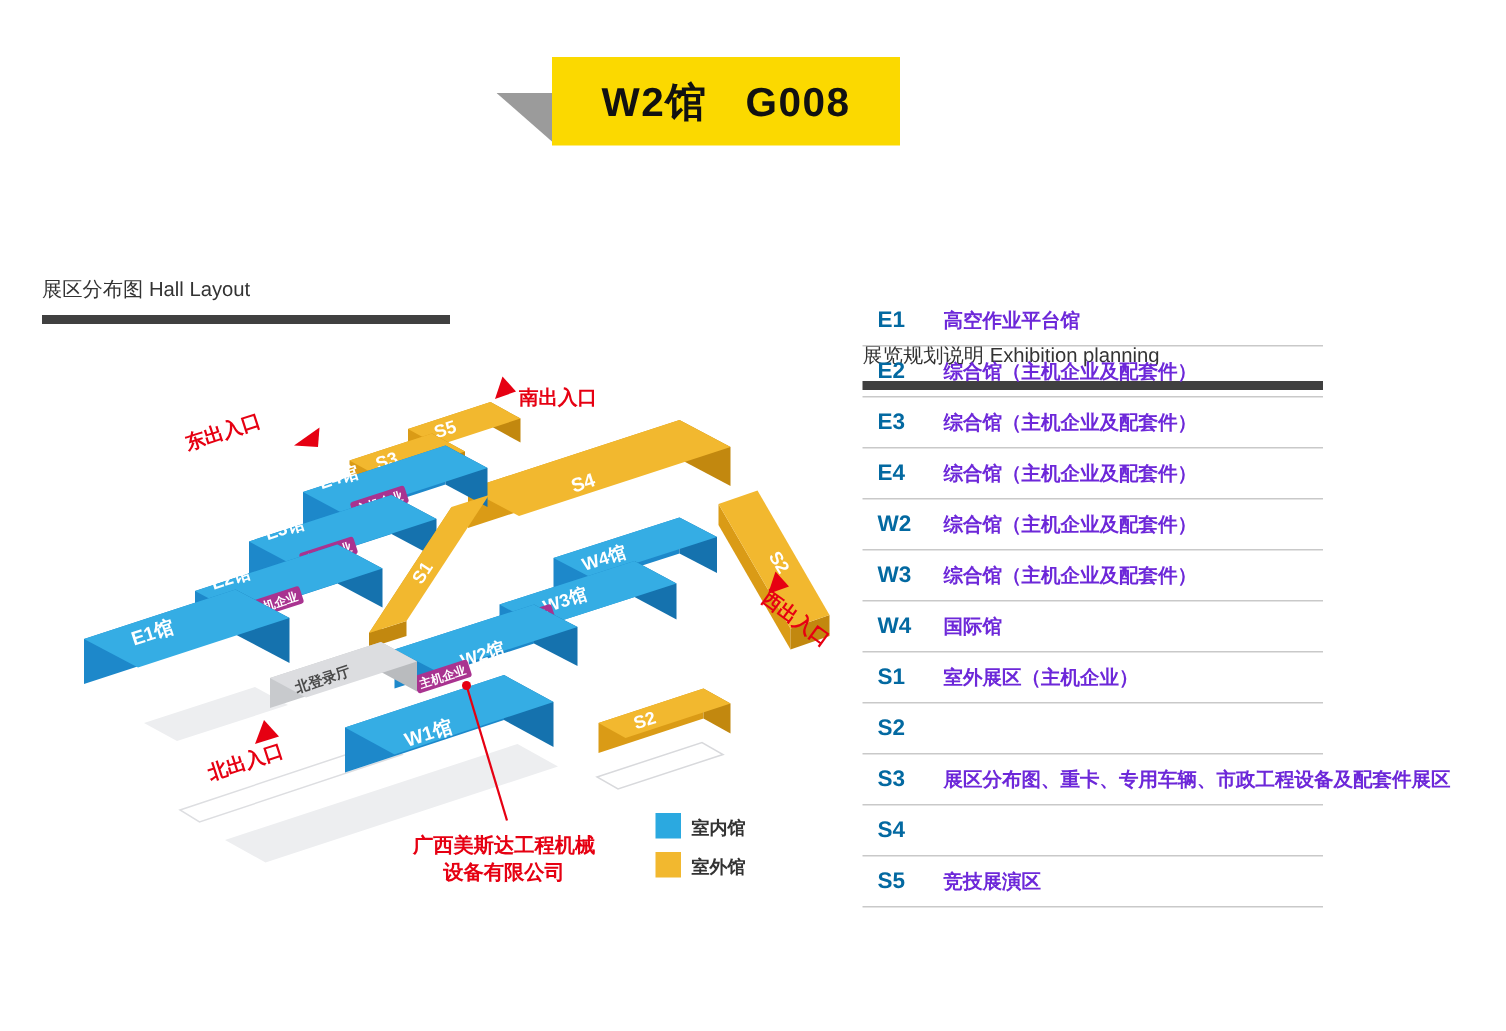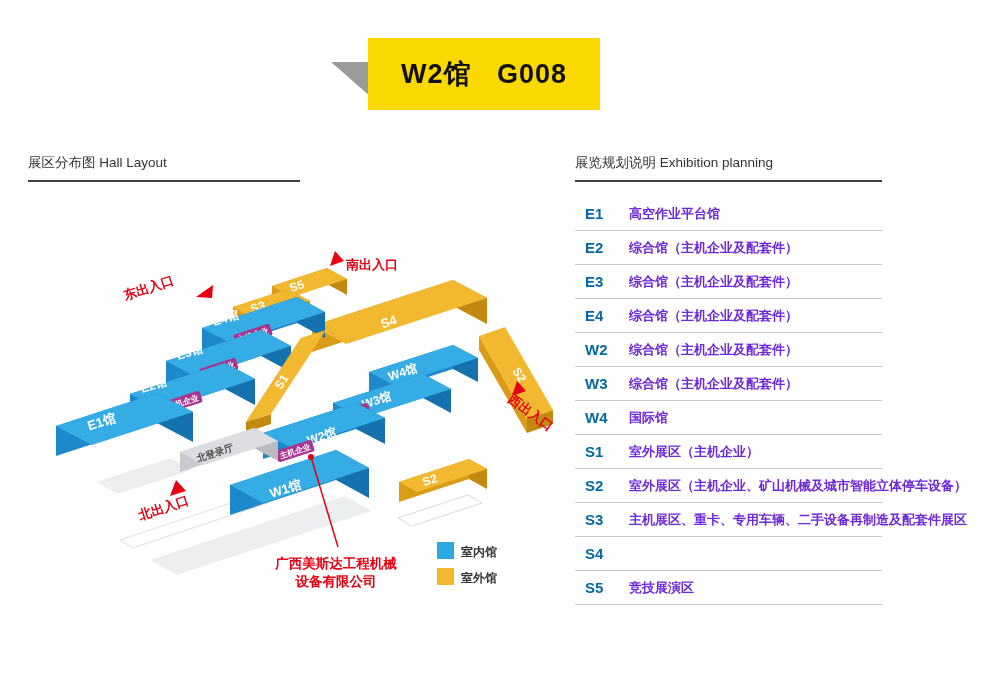--- a/index.html
+++ b/index.html
@@ -3,31 +3,31 @@
 <meta charset="utf-8">
 <style>
   html,body{margin:0;padding:0;}
   body{
     width:1004px;height:687px;position:relative;background:#ffffff;
     font-family:"Liberation Sans","DejaVu Sans",sans-serif;overflow:hidden;
   }
   
   .banner-fold{position:absolute;left:331px;top:62px;}
   .banner-box{
-    position:absolute;left:368px;top:38px;width:232px;height:72px;
+    position:absolute;left:368px;top:38px;width:232px;height:59px;
     background:#FBD900;display:flex;align-items:center;justify-content:center;
   }
   .banner-box span{font-size:27px;font-weight:bold;color:#111;white-space:pre;letter-spacing:1px;}
   
   .section-heading{
-    position:absolute;top:154px;font-size:13.5px;color:#333;
-    padding-bottom:8px;border-bottom:2px solid #404040;
+    position:absolute;top:184px;font-size:13.5px;color:#333;
+    padding-bottom:8px;border-bottom:6px solid #404040;
   }
   .heading-left{left:28px;width:272px;}
-  .heading-right{left:575px;width:307px;}
+  .heading-right{left:575px;width:307px;margin-top:44px;}
   
   .planning{position:absolute;left:575px;top:197px;width:307px;}
   .prow{
     display:flex;align-items:center;height:33px;
     border-bottom:1px solid #c9c9c9;
   }
   .pcode{width:44px;padding-left:10px;font-size:15px;font-weight:bold;color:#0369a1;flex:none;}
   .pdesc{font-size:13px;font-weight:600;color:#6d28d9;white-space:nowrap;}
   
   .map-svg{position:absolute;left:0;top:230px;}
@@ -74,25 +74,24 @@
   <div class="prow">
       <span class="pcode">W4</span>
       <span class="pdesc">国际馆</span>
     </div>
   <div class="prow">
       <span class="pcode">S1</span>
       <span class="pdesc">室外展区（主机企业）</span>
     </div>
   <div class="prow">
       <span class="pcode">S2</span>
-      <span class="pdesc">室外展区（主机企业、矿山机械及城市智能立体停车设备）</span>
     </div>
   <div class="prow">
       <span class="pcode">S3</span>
-      <span class="pdesc">主机展区、重卡、专用车辆、二手设备再制造及配套件展区</span>
+      <span class="pdesc">展区分布图、重卡、专用车辆、市政工程设备及配套件展区</span>
     </div>
   <div class="prow">
       <span class="pcode">S4</span>
     </div>
   <div class="prow">
       <span class="pcode">S5</span>
       <span class="pdesc">竞技展演区</span>
     </div>
 </div>
 

